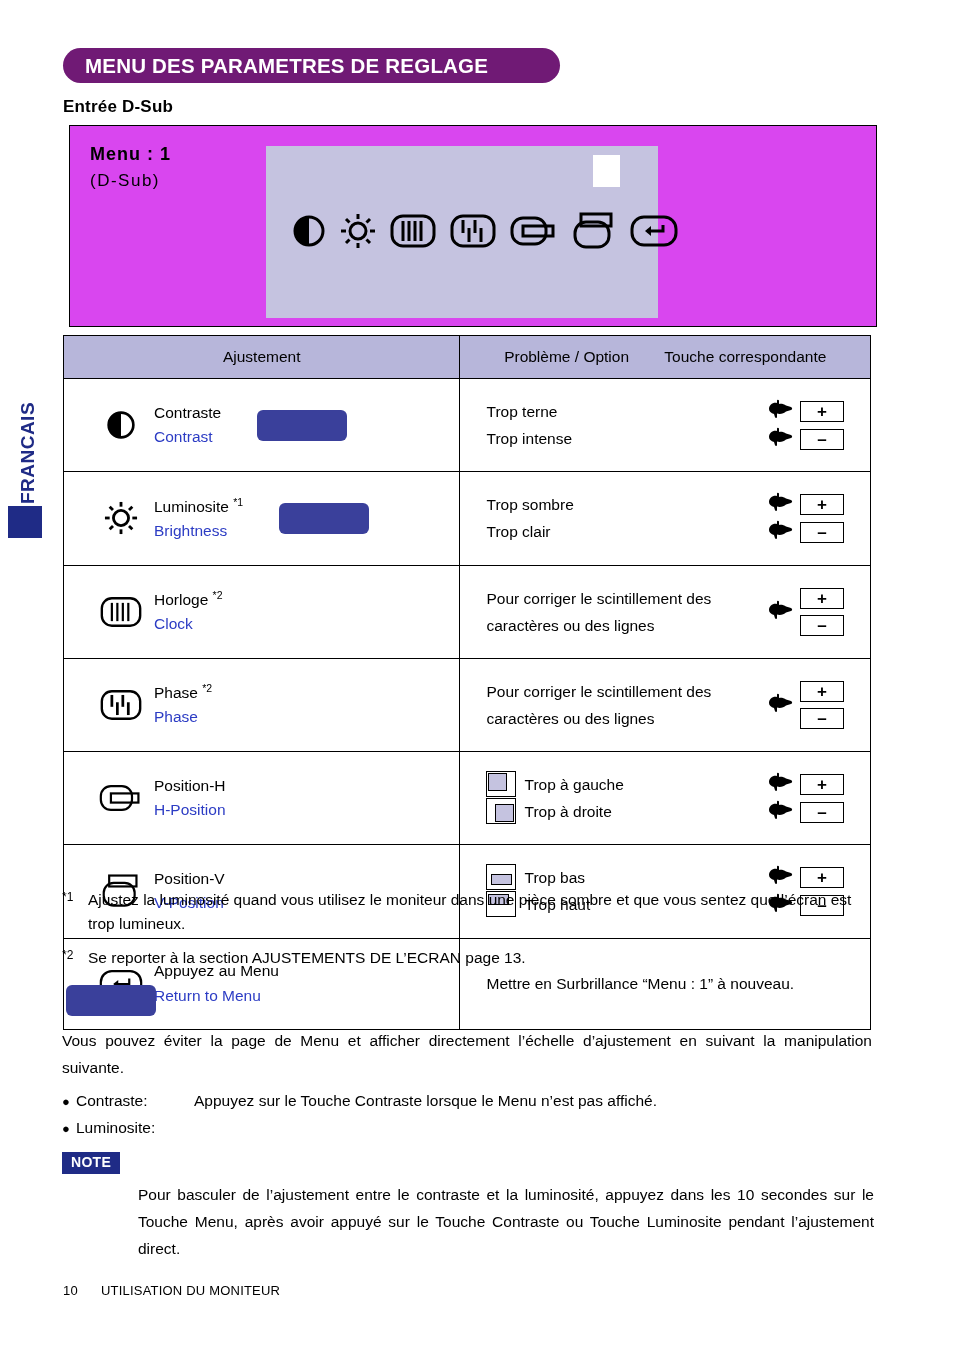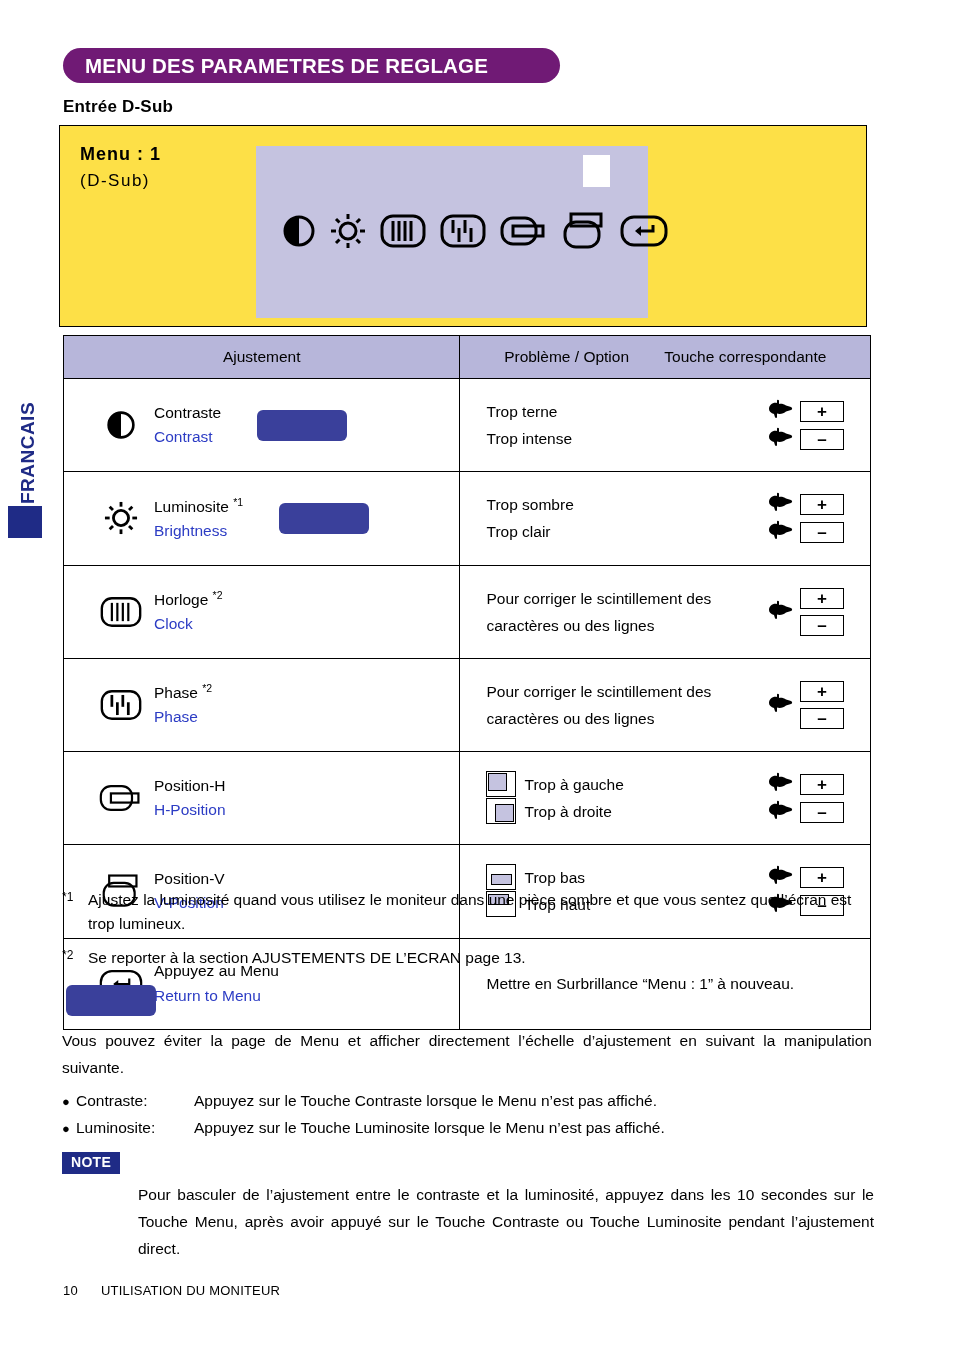--- a/index.html
+++ b/index.html
@@ -37,22 +37,22 @@
     display:flex; align-items:center; padding-left:22px;
   }
 
   #subtitle {
     position:absolute; left:63px; top:97px;
     font-size:17px; font-weight:bold; letter-spacing:0.2px;
   }
 
   
   #osd-box {
-    position:absolute; left:59px; top:125px; width:808px; height:202px;
-    border:1.6px solid #000; background:#fde047;
+    position:absolute; left:69px; top:125px; width:808px; height:202px;
+    border:1.6px solid #000; background:#d946ef;
   }
   #osd-label-1 {
     position:absolute; left:20px; top:18px;
     font-size:18px; font-weight:bold; letter-spacing:1px;
   }
   #osd-label-2 {
     position:absolute; left:20px; top:45px;
     font-size:17px; letter-spacing:1.5px;
   }
   #osd-screen {
@@ -585,21 +585,20 @@
 
 <div id="bullets">
   <div class="bullet-row">
     <span class="bullet-dot">●</span>
     <span class="bullet-key">Contraste:</span>
     <span class="bullet-val">Appuyez sur le Touche Contraste lorsque le Menu n’est pas affiché.</span>
   </div>
   <div class="bullet-row">
     <span class="bullet-dot">●</span>
     <span class="bullet-key">Luminosite:</span>
-    <span class="bullet-val">Appuyez sur le Touche Luminosite lorsque le Menu n’est pas affiché.</span>
   </div>
 </div>
 
 <div id="note-wrap">
   <div id="note-head">
     <span id="note-badge">NOTE</span>
   </div>
   <div id="note-body">Pour basculer de l’ajustement entre le contraste et la luminosité, appuyez dans les 10 secondes sur le Touche Menu, après avoir appuyé sur le Touche Contraste ou Touche Luminosite pendant l’ajustement direct.</div>
 </div>
 

